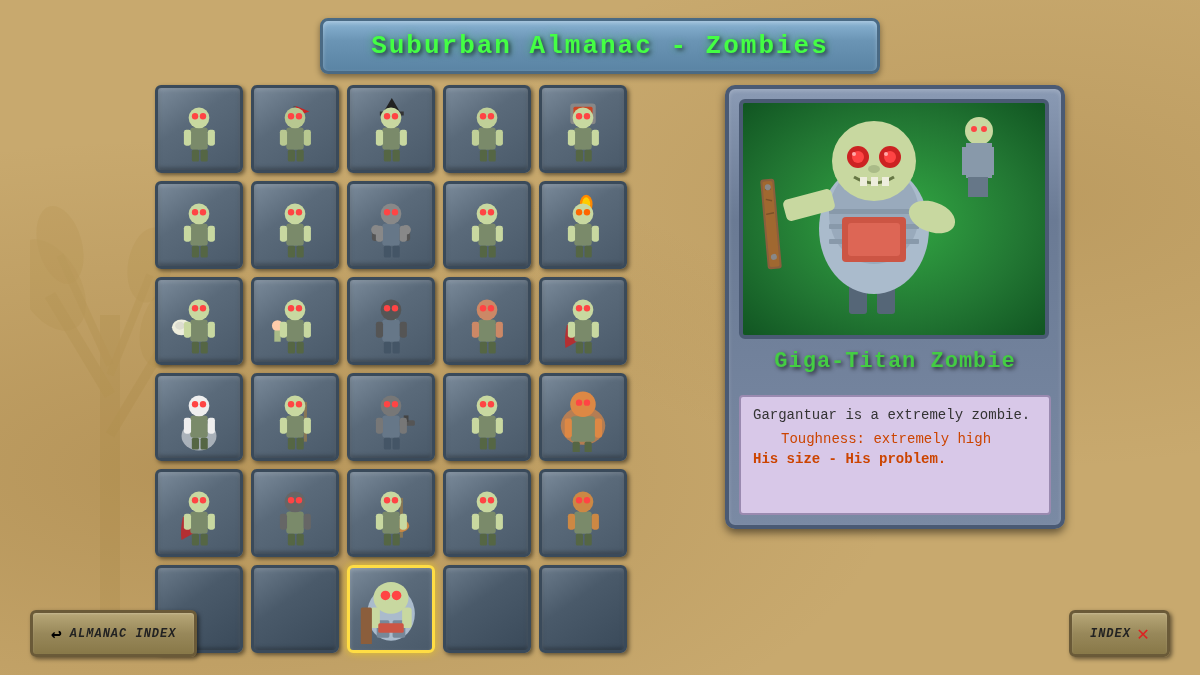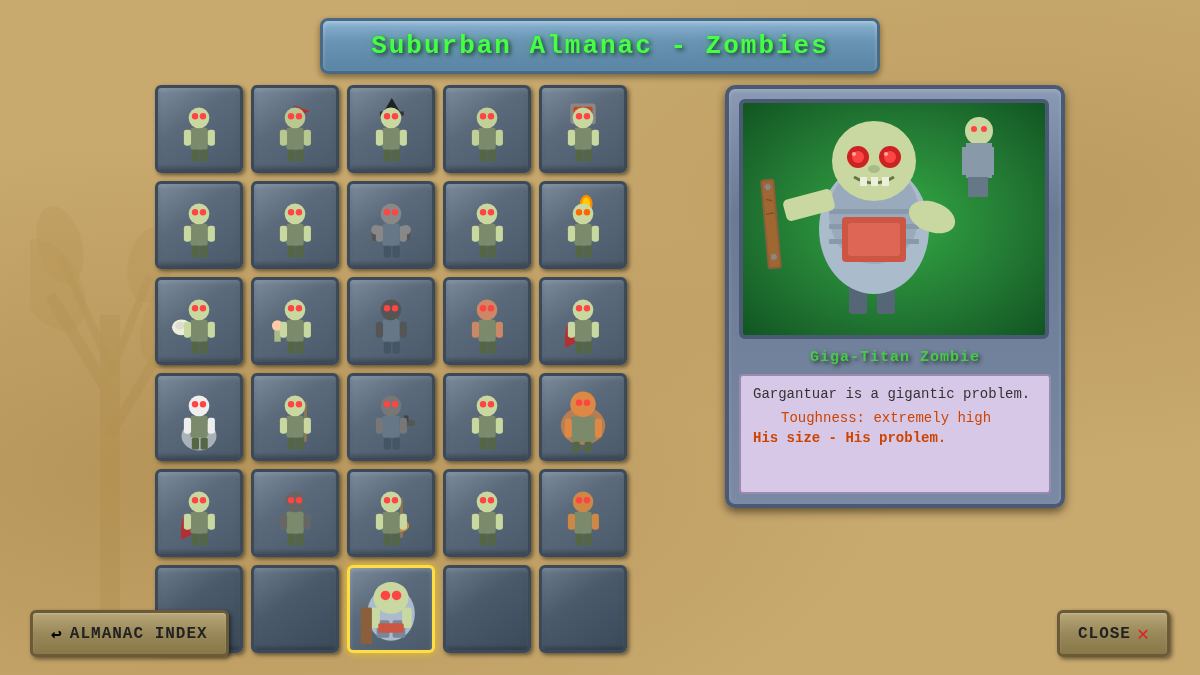--- a/index.html
+++ b/index.html
@@ -110,25 +110,25 @@
       background: radial-gradient(ellipse at center, #33aa44 0%, #227733 60%, #115522 100%);
       display: flex;
       align-items: center;
       justify-content: center;
       font-size: 90px;
       position: relative;
     }
 
     .detail-name {
       text-align: center;
-      font-size: 15px;
+      font-size: 22px;
       font-weight: bold;
       color: #44cc44;
       text-shadow: 2px 2px 4px rgba(0,0,0,0.7);
-      margin-bottom: 8px;
+      margin-bottom: 21px;
       letter-spacing: 1px;
       font-family: 'Courier New', monospace;
     }
 
     .detail-info-box {
       background: #d8c8e8;
       border: 2px solid #9a8ab0;
       border-radius: 4px;
       padding: 10px 12px;
       min-height: 120px;
@@ -174,24 +174,25 @@
       padding: 8px 18px;
       display: flex;
       align-items: center;
       gap: 8px;
       cursor: pointer;
       box-shadow: 2px 2px 4px rgba(0,0,0,0.5), inset 0 1px 2px rgba(255,255,255,0.2);
     }
 
     .btn-text {
       font-family: 'Courier New', monospace;
-      font-size: 16px;
+      font-size: 12px;
       font-weight: bold;
       color: #222;
       letter-spacing: 1px;
+      font-style: italic;
     }
 
     .btn-close {
       background: linear-gradient(180deg, #b8a878 0%, #98885a 50%, #887848 100%);
       border: 3px solid #6a5a38;
       border-radius: 6px;
       padding: 8px 18px;
       display: flex;
       align-items: center;
       gap: 6px;
@@ -773,28 +774,28 @@
 
         <circle cx="17" cy="78" r="3" fill="#888888" transform="rotate(-5 17 115)"></circle>
         <circle cx="17" cy="148" r="3" fill="#888888" transform="rotate(-5 17 115)"></circle>
       </svg>
     </div>
   </div>
 
   <div class="detail-name">Giga-Titan Zombie</div>
 
   <div class="detail-info-box">
-    <div class="detail-desc">Gargantuar is a gigantic problem.</div>
+    <div class="detail-desc">Gargantuar is a extremely zombie.</div>
     <div class="detail-toughness">Toughness: extremely high</div>
     <div class="detail-note">His size - His problem.</div>
   </div>
 </div>
 
 <div class="bottom-bar">
   <div class="btn-almanac">
     <span style="font-size:18px; font-weight:bold;">↩</span>
     <span class="btn-text">ALMANAC INDEX</span>
   </div>
   <div class="btn-close">
-    <span class="btn-text">CLOSE</span>
+    <span class="btn-text">INDEX</span>
     <span class="close-x">✕</span>
   </div>
 </div>
 
 </body></html>

